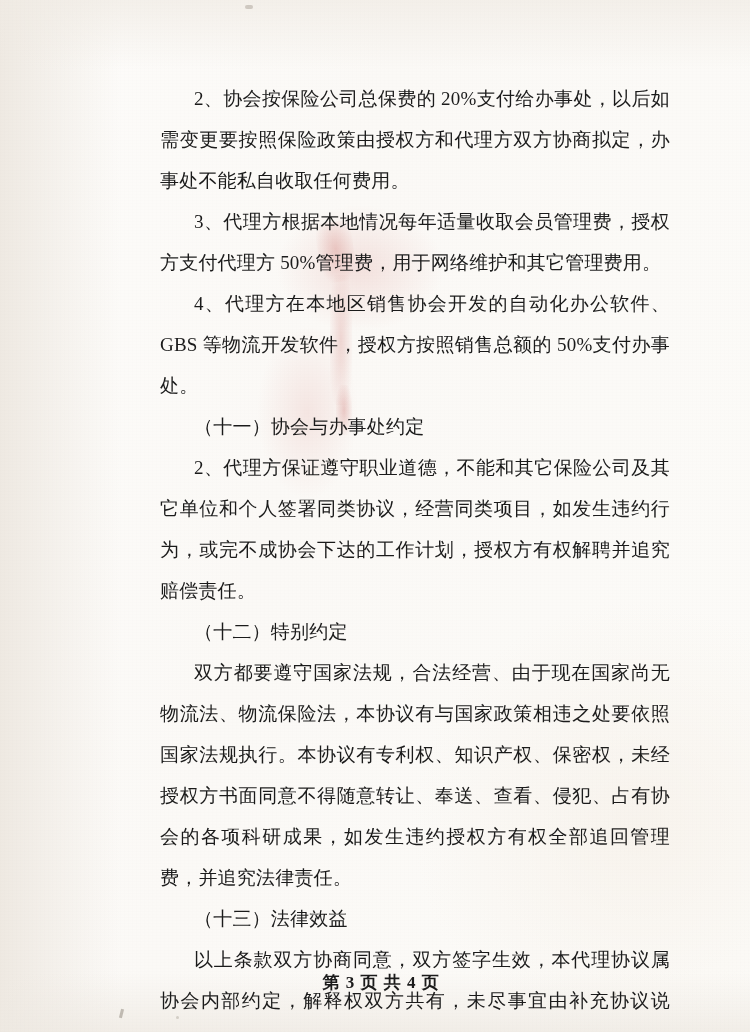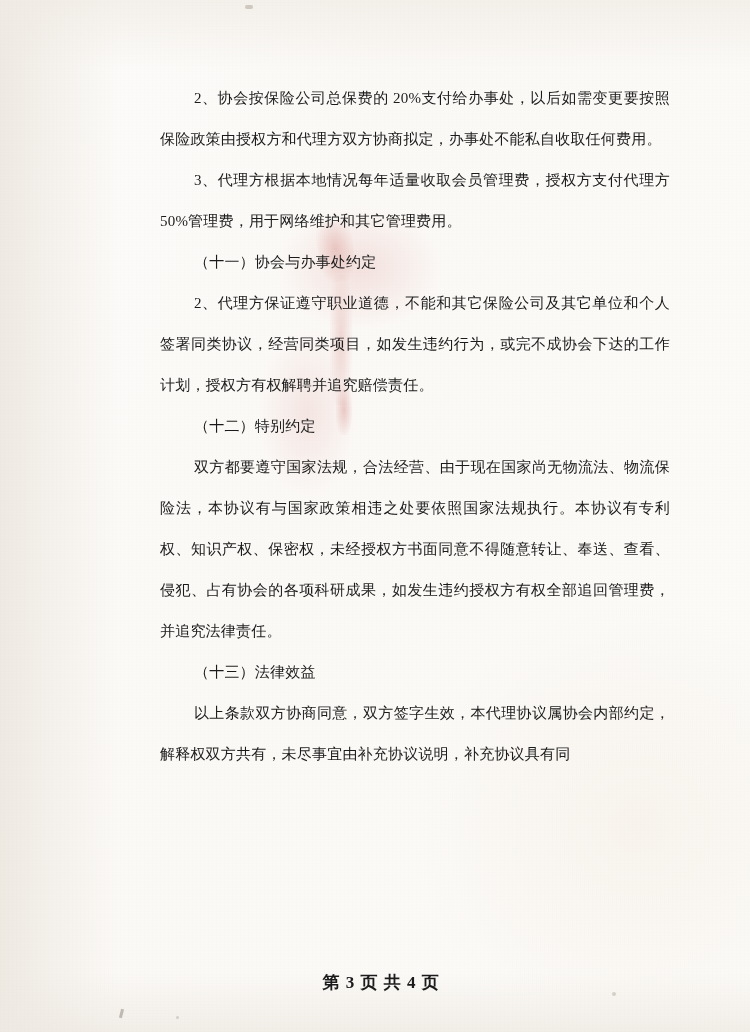--- a/index.html
+++ b/index.html
@@ -78,21 +78,21 @@
   }
 
   .content {
     position: absolute;
     left: 160px;
     top: 78px;
     width: 510px;
   }
   .para {
     color: #1b1b1b;
-    font-size: 15px;
+    font-size: 19px;
     line-height: 41px;
     letter-spacing: 0.2px;
     text-align: justify;
     text-justify: inter-character;
     margin: 0 0 0 0;
     white-space: pre-wrap;
     font-family: Liberation Serif, serif;
   }
   .para.indent {
     text-indent: 34px;
@@ -152,20 +152,21 @@
   <div class="top-speck"></div>
   <div class="bottom-speck"></div>
   <div class="speck" style="left:612px; top:992px; width:4px; height:4px;"></div>
   <div class="speck" style="left:176px; top:1016px; width:3px; height:3px;"></div>
 
   <div class="grain"></div>
 
   <div class="content">
     <p class="para indent">2、协会按保险公司总保费的 20%支付给办事处，以后如需变更要按照保险政策由授权方和代理方双方协商拟定，办事处不能私自收取任何费用。</p>
     <p class="para indent">3、代理方根据本地情况每年适量收取会员管理费，授权方支付代理方 50%管理费，用于网络维护和其它管理费用。</p>
+    <p class="para indent">4、代理方在本地区销售协会开发的自动化办公软件、GBS 等物流开发软件，授权方按照销售总额的 50%支付办事处。</p>
     <p class="para indent">（十一）协会与办事处约定</p>
     <p class="para indent">2、代理方保证遵守职业道德，不能和其它保险公司及其它单位和个人签署同类协议，经营同类项目，如发生违约行为，或完不成协会下达的工作计划，授权方有权解聘并追究赔偿责任。</p>
     <p class="para indent">（十二）特别约定</p>
     <p class="para indent">双方都要遵守国家法规，合法经营、由于现在国家尚无物流法、物流保险法，本协议有与国家政策相违之处要依照国家法规执行。本协议有专利权、知识产权、保密权，未经授权方书面同意不得随意转让、奉送、查看、侵犯、占有协会的各项科研成果，如发生违约授权方有权全部追回管理费，并追究法律责任。</p>
     <p class="para indent">（十三）法律效益</p>
     <p class="para indent">以上条款双方协商同意，双方签字生效，本代理协议属协会内部约定，解释权双方共有，未尽事宜由补充协议说明，补充协议具有同</p>
   </div>
 
   <div class="footer">
     <span class="footer-inner">第 3 页 共 4 页</span>

